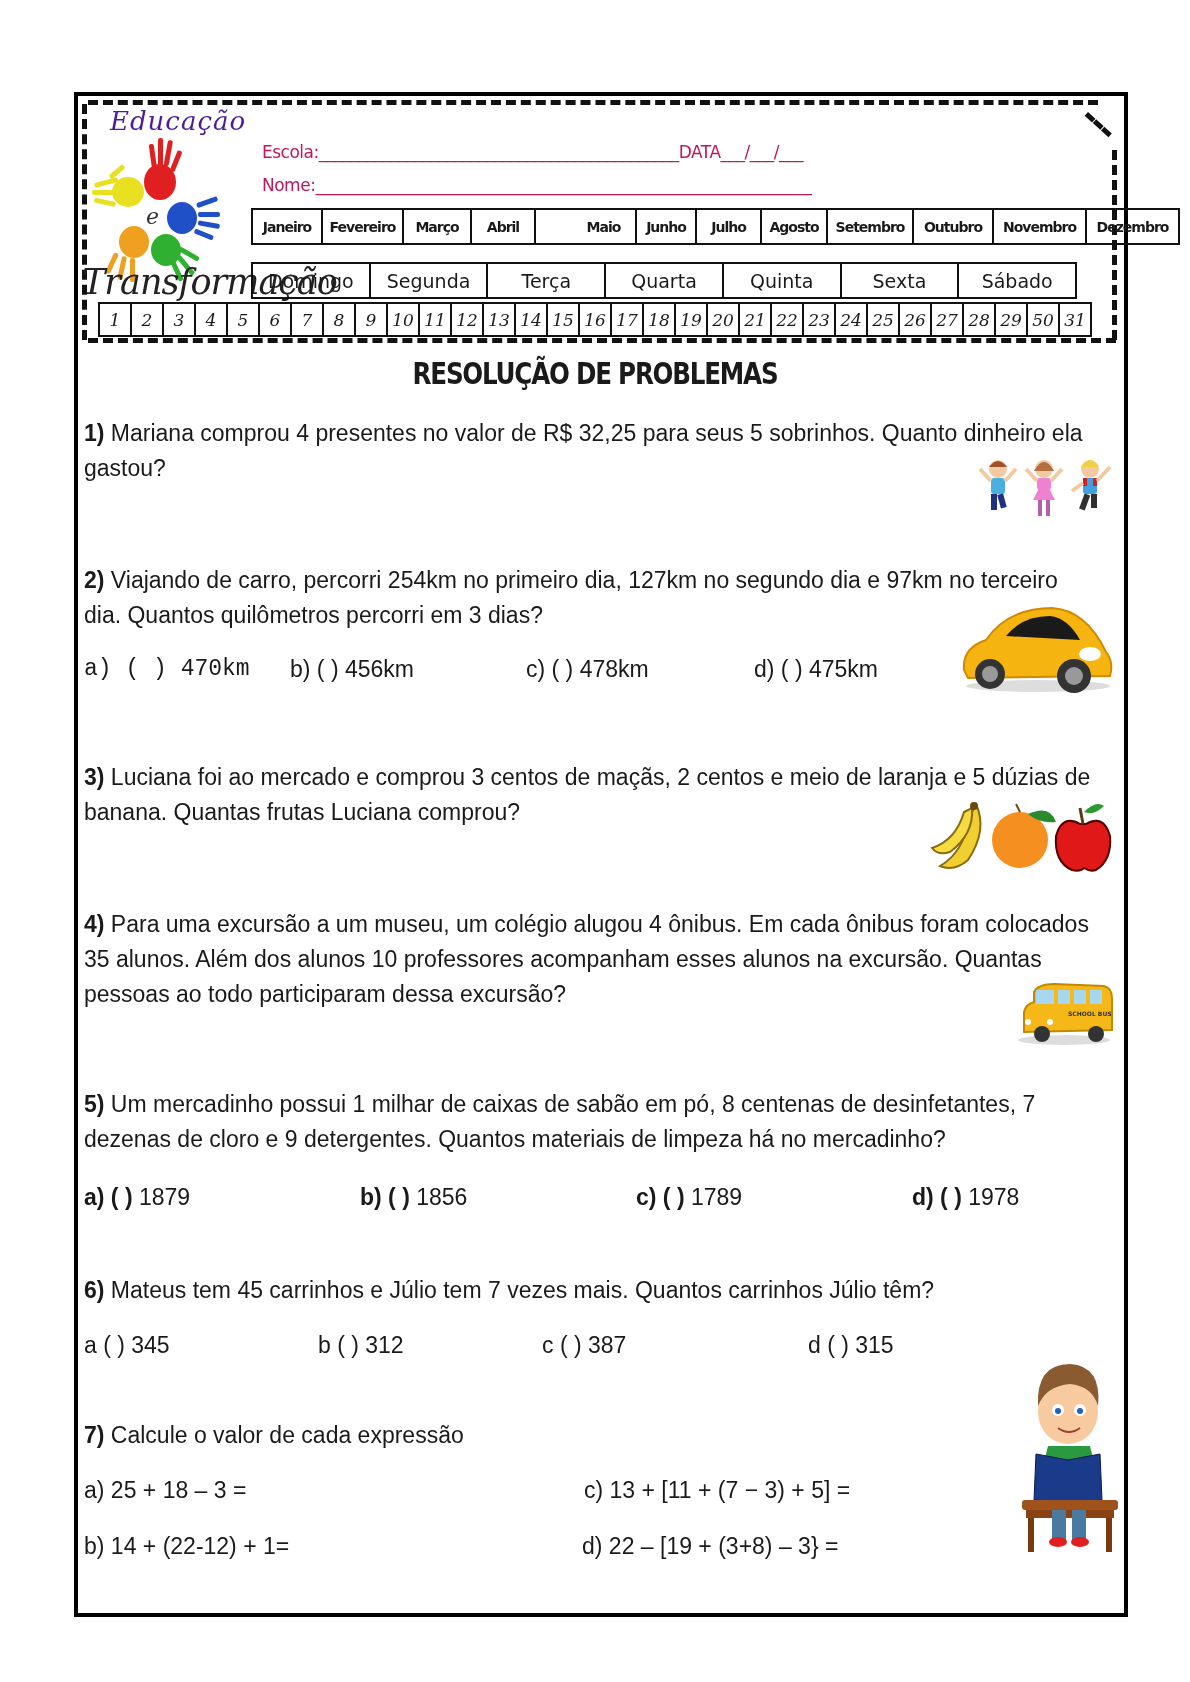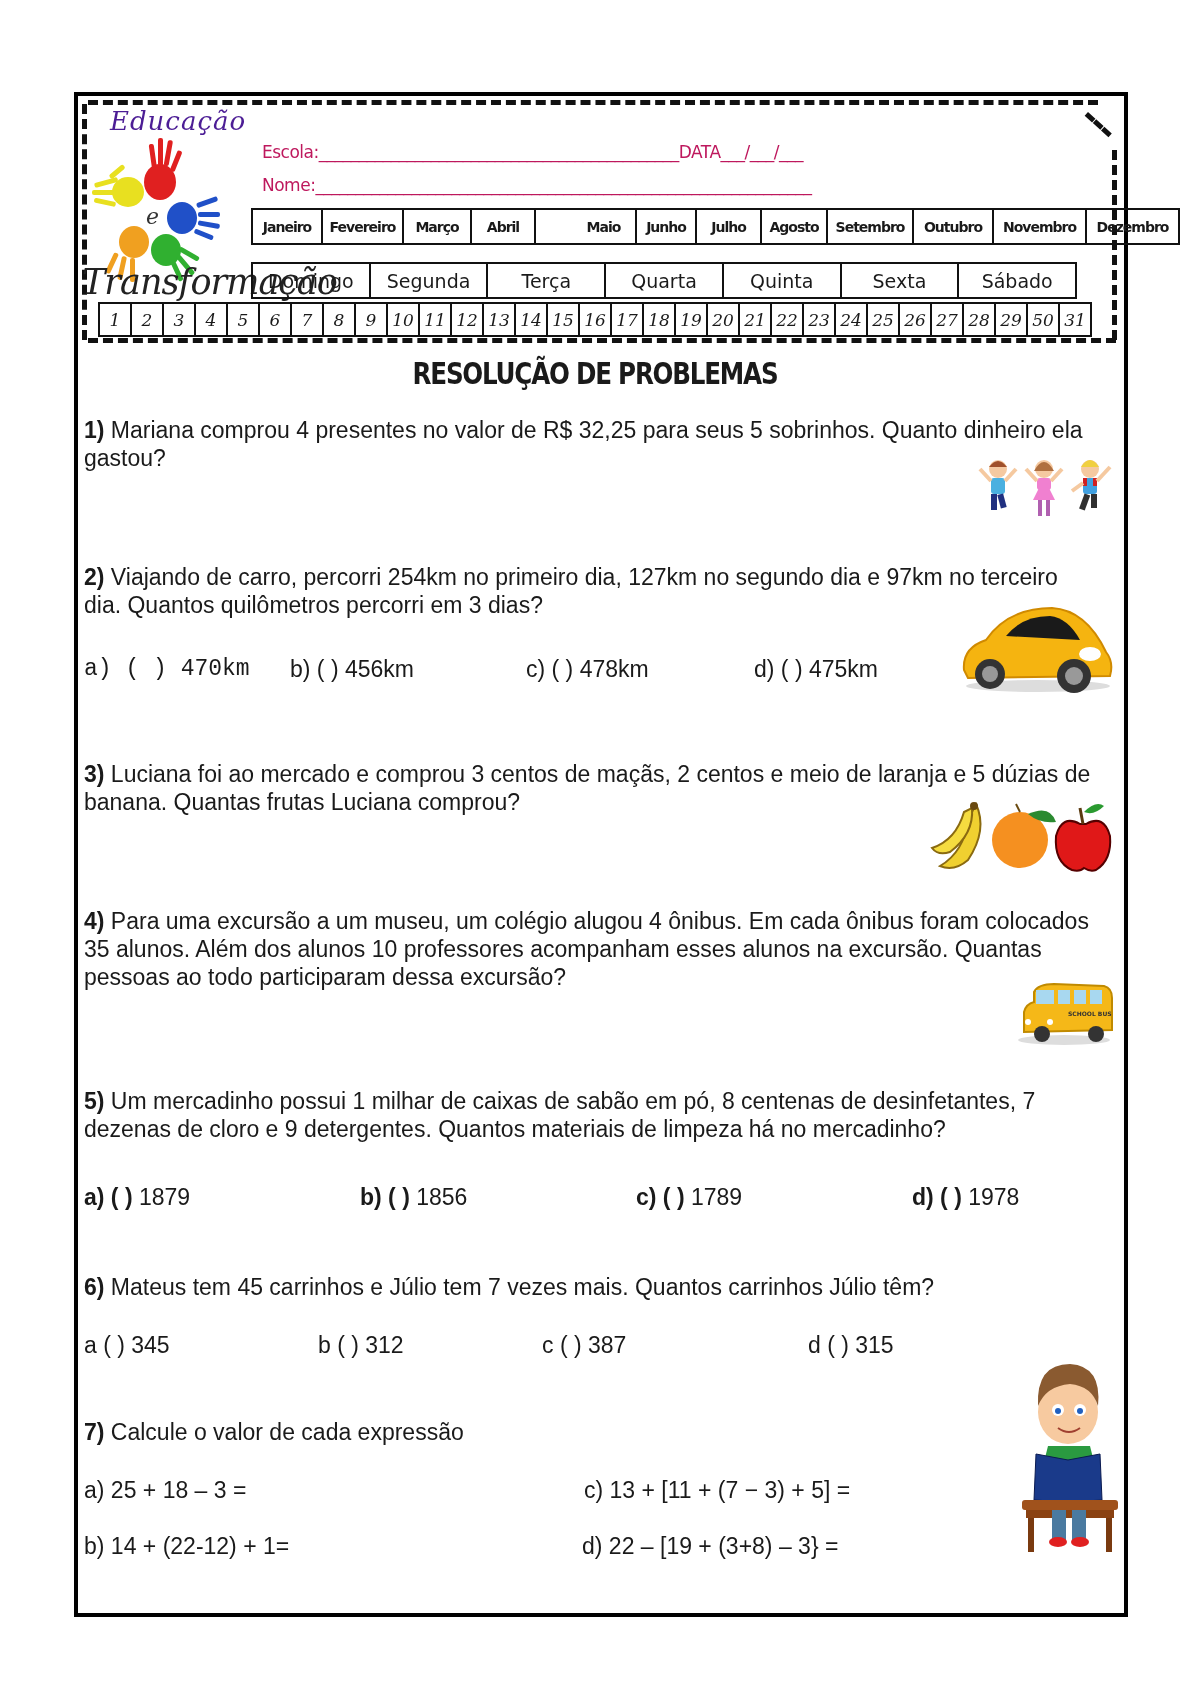--- a/index.html
+++ b/index.html
@@ -43,21 +43,21 @@
   .days { position:absolute; left:98px; top:302px; width:990px; height:31px; display:flex;
           border:2px solid #111; }
   .days .cell { flex:1; border-right:2px solid #111; display:flex; align-items:center;
                 justify-content:center; font-family:"DejaVu Serif", serif; font-style:italic; font-size:17px; }
   .days .cell:last-child { border-right:none; }
 
   .title { position:absolute; left:0; width:1190px; top:356px; text-align:center;
            font-family:"DejaVu Sans", sans-serif; font-weight:bold; font-size:30px;
            letter-spacing:-1.5px; transform:scaleX(0.82); }
 
-  .q { position:absolute; left:84px; width:1010px; font-size:23px; line-height:28px; color:#1a1a1a; }
+  .q { position:absolute; left:84px; width:1010px; font-size:23px; line-height:35px; color:#1a1a1a; }
   .q b { font-weight:bold; }
   .opts { position:absolute; left:84px; font-size:23px; white-space:nowrap; }
   .opt { position:absolute; top:0; white-space:nowrap; }
   .opt b { font-weight:bold; }
 
   .pic { position:absolute; }
 </style>
 </head>
 <body>
 

